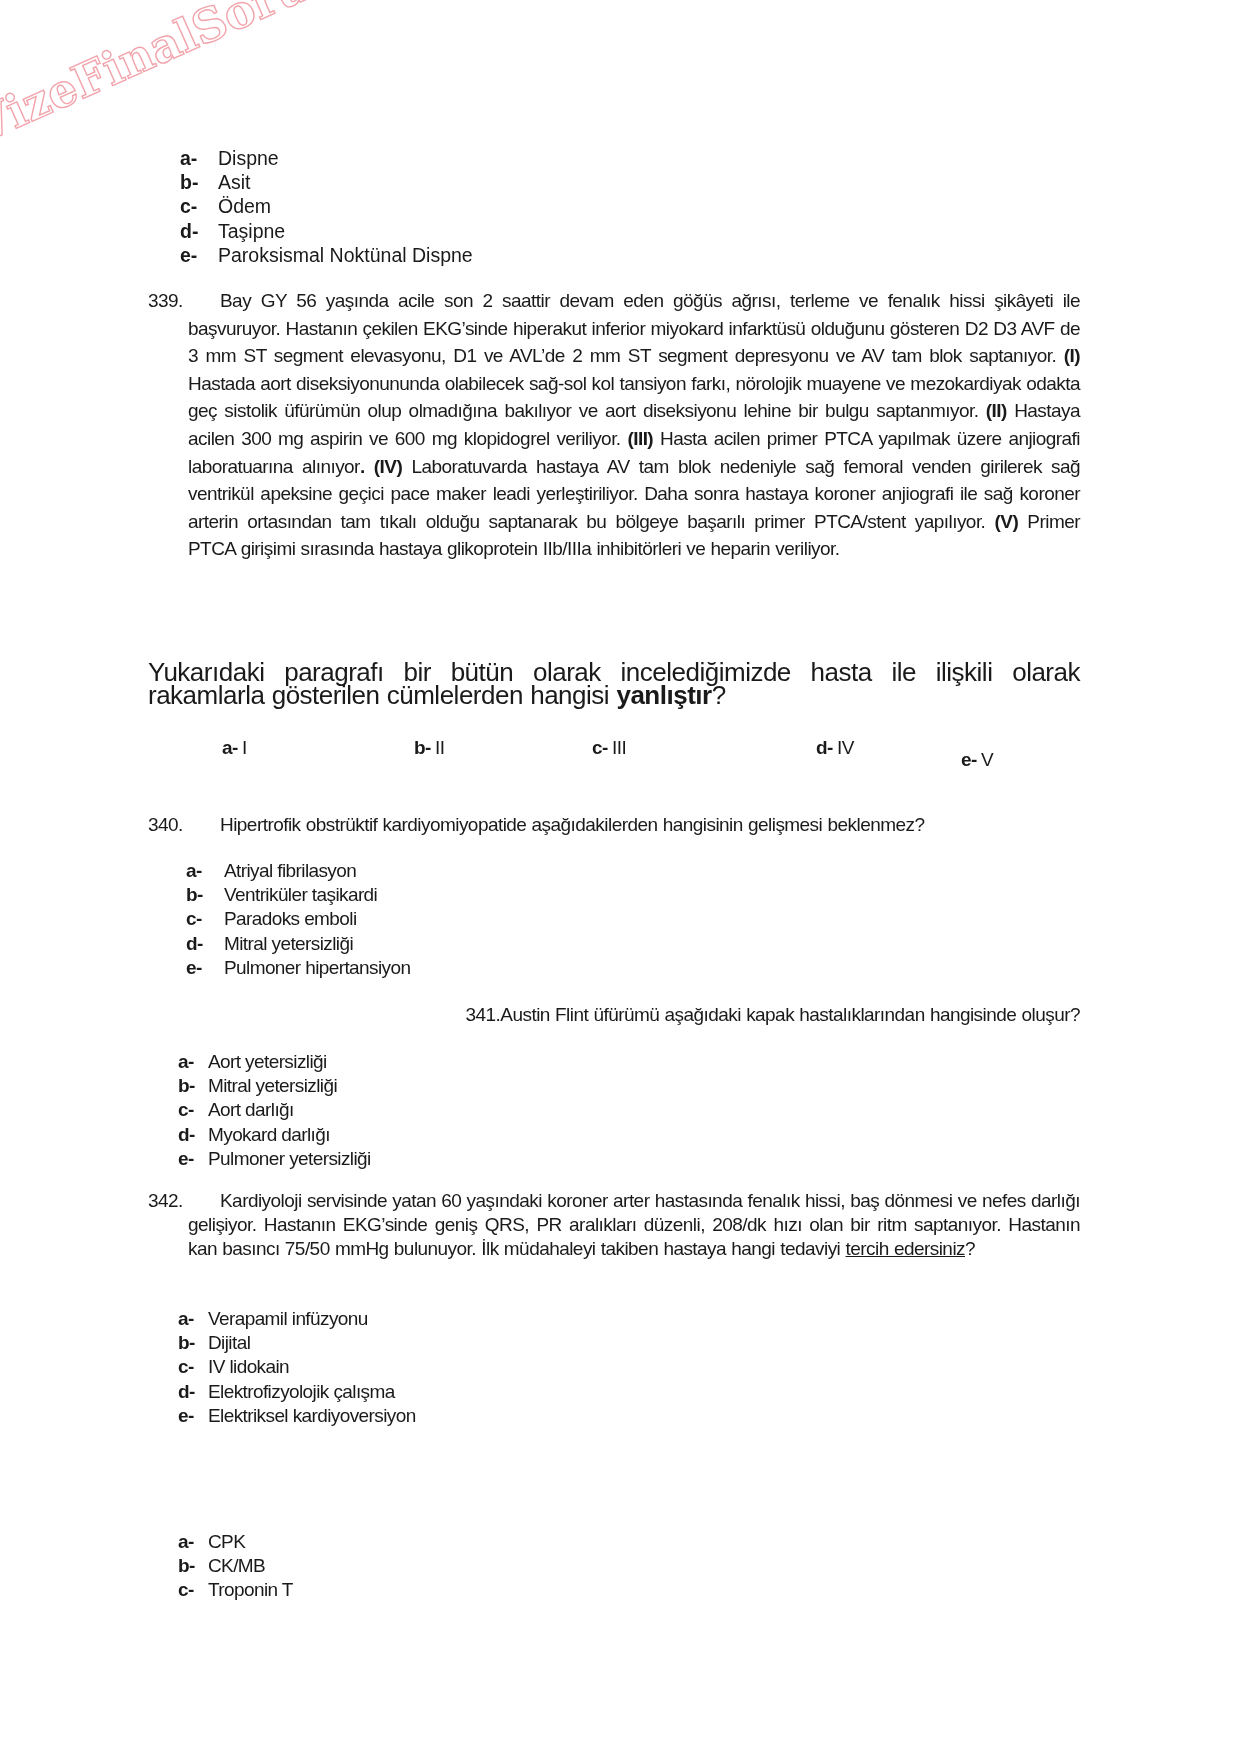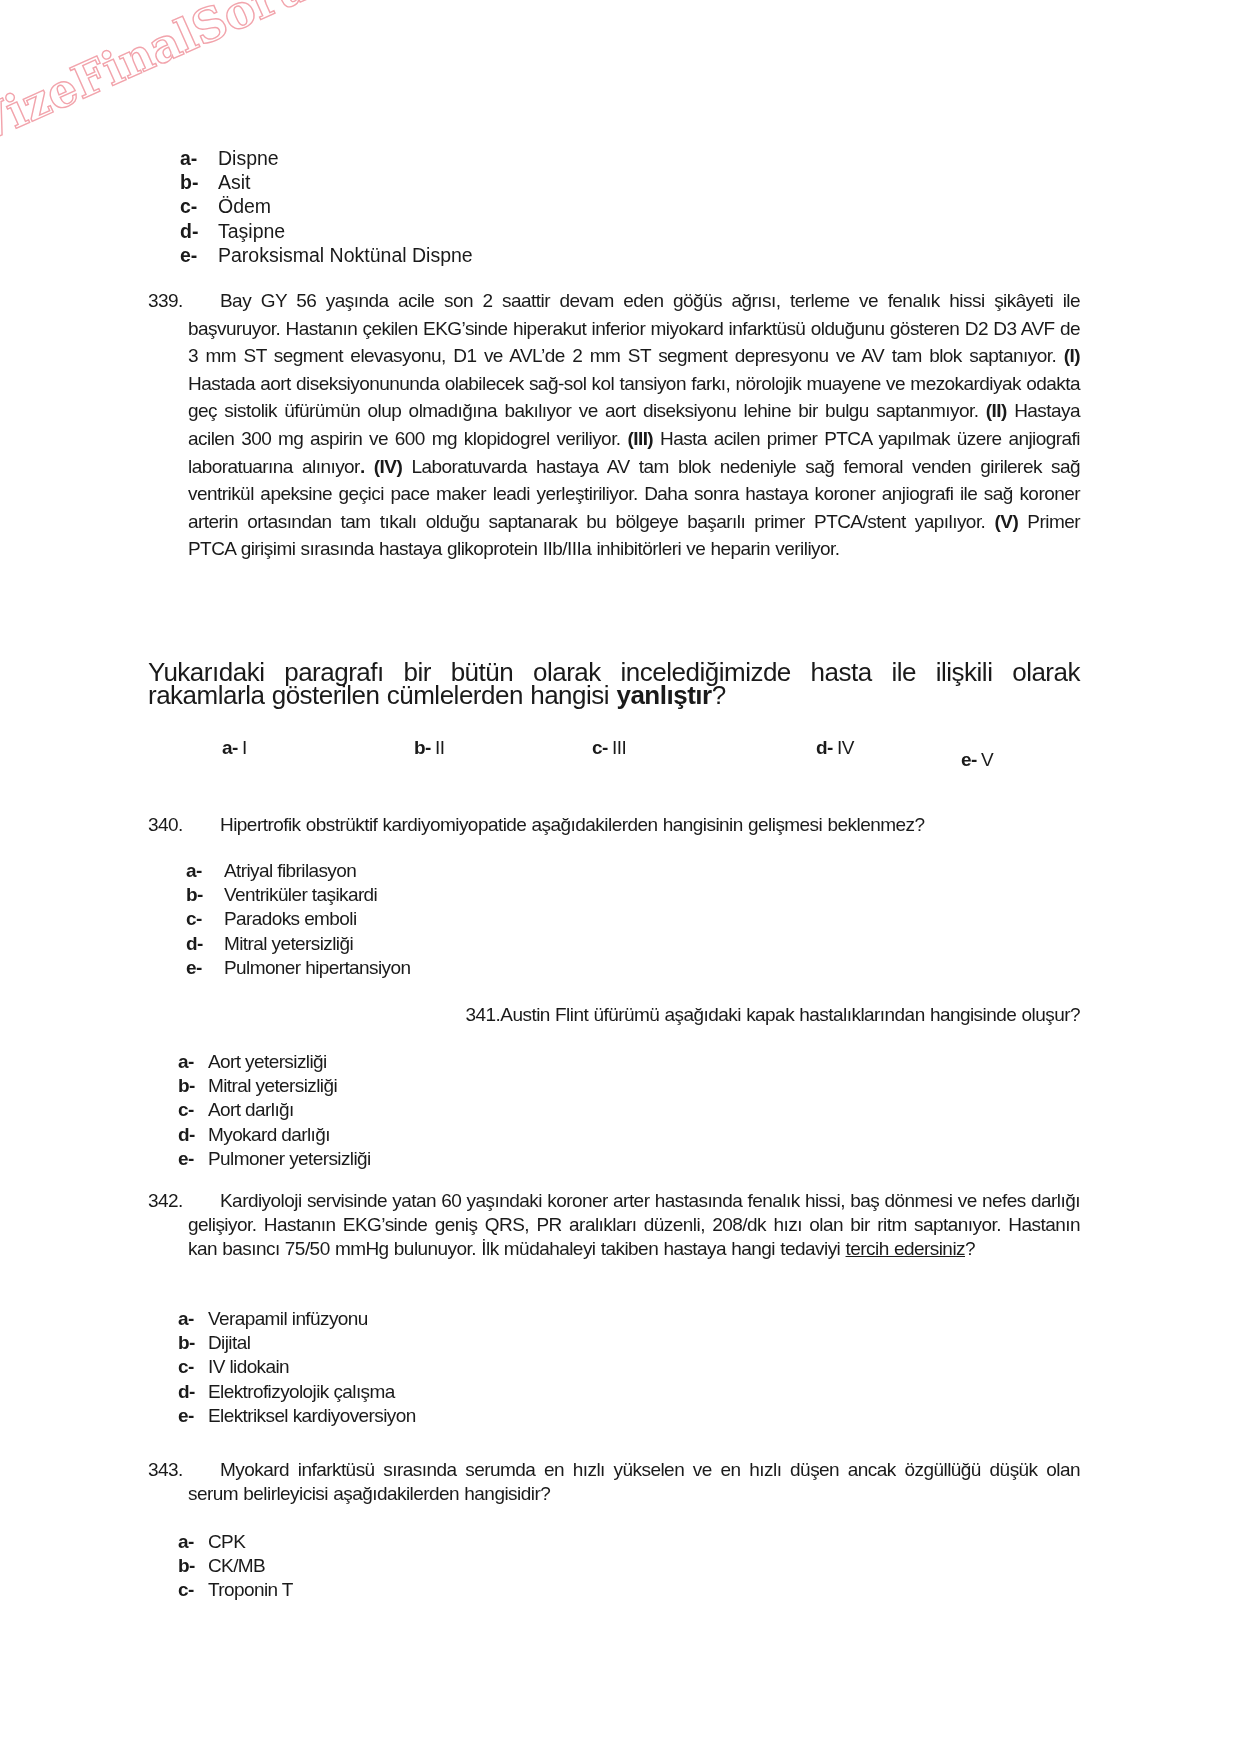--- a/index.html
+++ b/index.html
@@ -175,23 +175,20 @@
     <div class="opt">
         <span class="letter">d-</span>
         <span>Elektrofizyolojik çalışma</span>
       </div>
     <div class="opt">
         <span class="letter">e-</span>
         <span>Elektriksel kardiyoversiyon</span>
       </div>
   </div>
 
-  <div class="q" style="top: 1458px;">
-    <div class="q-text" style="line-height: 24.2px;"><span class="q-num">343.</span><span>Myokard infarktüsü sırasında serumda en hızlı yükselen ve en hızlı düşen ancak özgüllüğü düşük olan serum belirleyicisi aşağıdakilerden hangisidir?</span></div>
-  </div>
   <div class="opts gap-tight" style="left: 178px; top: 1530px;">
     <div class="opt">
         <span class="letter">a-</span>
         <span>CPK</span>
       </div>
     <div class="opt">
         <span class="letter">b-</span>
         <span>CK/MB</span>
       </div>
     <div class="opt">

